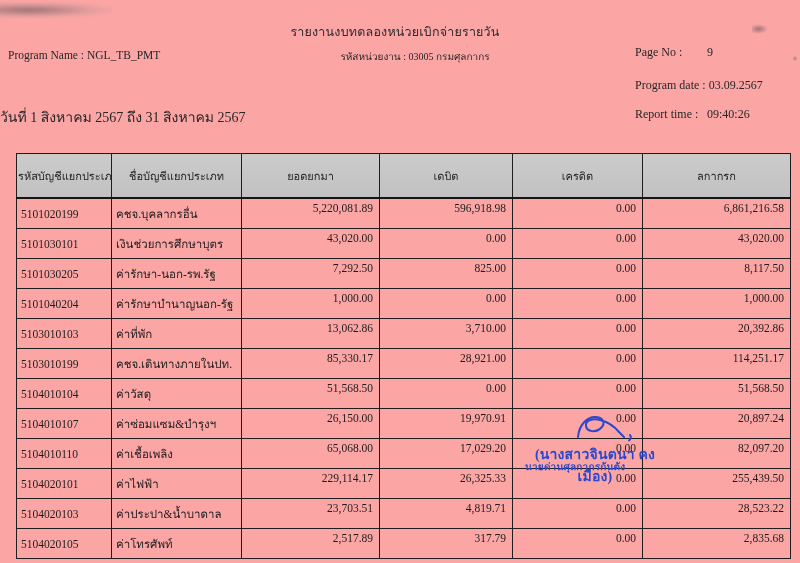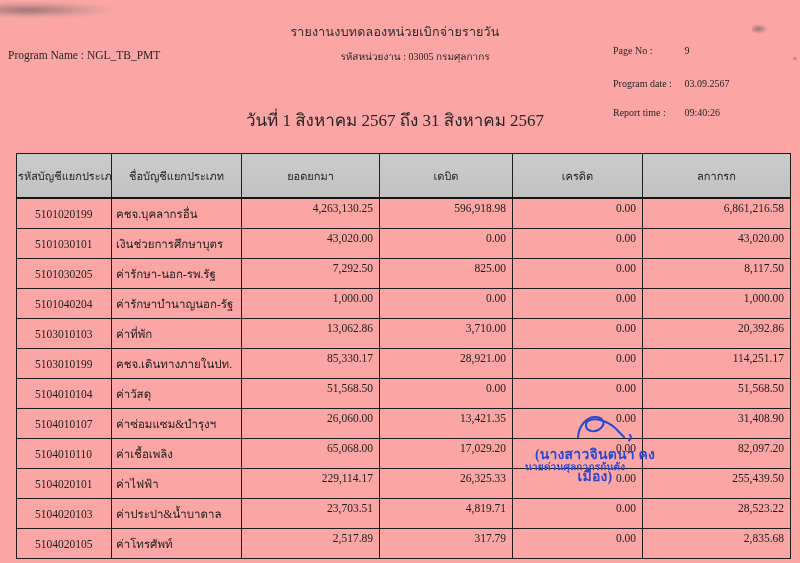--- a/index.html
+++ b/index.html
@@ -29,38 +29,38 @@
   }
   
   .report-title{
     position:absolute;top:22px;left:0;width:790px;text-align:center;
     font-size:12.5px;letter-spacing:.2px;color:#2c2c2c;
   }
   .left-line1{position:absolute;left:8px;top:49px;font-size:11.5px;}
   .left-line2{position:absolute;left:8px;top:81px;font-size:11.5px;}
   .center-line2{position:absolute;top:49px;left:0;width:790px;text-align:center;font-size:10px;margin-left:20px;}
   .center-line3{position:absolute;top:78px;left:0;width:790px;text-align:center;font-size:11.5px;}
-  .center-line4{position:absolute;top:106px;left:0;width:790px;text-align:center;font-size:17px;}
-  .meta-row{position:absolute;left:613px;font-size:10px;white-space:nowrap;}
+  .center-line4{position:absolute;top:106px;left:0;width:790px;font-size:14px;}
+  .meta-row{position:absolute;left:635px;font-size:12px;white-space:nowrap;}
   .meta-row .lbl{display:inline-block;min-width:69px;}
   .meta-page{top:45px;}
   .meta-date{top:78px;}
   .meta-time{top:107px;}
   
   .tbl-wrap{position:absolute;left:16px;top:153px;}
   table{border-collapse:collapse;table-layout:fixed;width:774px;}
   th,td{border:1.6px solid #1e1e1e;overflow:hidden;white-space:nowrap;}
   th{
     background:linear-gradient(#cbcbcb,#c1c1c1);
     height:41px;font-weight:normal;font-size:11px;color:#1f1f1f;
     border-bottom:2px solid #151515;
   }
   td{height:26px;font-size:11.5px;padding:0 6px;vertical-align:middle;color:#1d1d1d;}
   td.num{text-align:right;vertical-align:top;padding-top:3px;}
-  td[data-name="cell-code"]{padding-left:18px;}
+  td[data-name="cell-code"]{padding-left:4px;}
   td[data-name="cell-name"]{padding-left:4px;}
   
   .sig-overlay{position:absolute;pointer-events:none;}
   .sig-scribble{position:absolute;left:575px;top:413px;width:66px;height:30px;}
   .stamp-line1{
     position:absolute;left:525px;top:443px;width:140px;text-align:center;
     font-size:14px;font-weight:bold;letter-spacing:.2px;
   }
   .stamp-line2{
     position:absolute;left:525px;top:459px;width:130px;text-align:left;
@@ -104,21 +104,21 @@
           <th data-name="col-header-opening-balance">ยอดยกมา</th>
           <th data-name="col-header-debit">เดบิต</th>
           <th data-name="col-header-credit">เครดิต</th>
           <th data-name="col-header-closing-balance">ลกากรก</th>
         </tr>
       </thead>
       <tbody data-name="table-body">
           <tr data-name="table-row">
             <td data-name="cell-code">5101020199</td>
             <td data-name="cell-name">คชจ.บุคลากรอื่น</td>
-            <td data-name="cell-opening" class="num">4,263,130.25</td>
+            <td data-name="cell-opening" class="num">5,220,081.89</td>
             <td data-name="cell-debit" class="num">596,918.98</td>
             <td data-name="cell-credit" class="num">0.00</td>
             <td data-name="cell-closing" class="num">6,861,216.58</td>
           </tr>
           <tr data-name="table-row">
             <td data-name="cell-code">5101030101</td>
             <td data-name="cell-name">เงินช่วยการศึกษาบุตร</td>
             <td data-name="cell-opening" class="num">43,020.00</td>
             <td data-name="cell-debit" class="num">0.00</td>
             <td data-name="cell-credit" class="num">0.00</td>
@@ -160,24 +160,24 @@
             <td data-name="cell-code">5104010104</td>
             <td data-name="cell-name">ค่าวัสดุ</td>
             <td data-name="cell-opening" class="num">51,568.50</td>
             <td data-name="cell-debit" class="num">0.00</td>
             <td data-name="cell-credit" class="num">0.00</td>
             <td data-name="cell-closing" class="num">51,568.50</td>
           </tr>
           <tr data-name="table-row">
             <td data-name="cell-code">5104010107</td>
             <td data-name="cell-name">ค่าซ่อมแซม&amp;บำรุงฯ</td>
-            <td data-name="cell-opening" class="num">26,060.00</td>
-            <td data-name="cell-debit" class="num">13,421.35</td>
-            <td data-name="cell-credit" class="num">0.00</td>
-            <td data-name="cell-closing" class="num">31,408.90</td>
+            <td data-name="cell-opening" class="num">26,150.00</td>
+            <td data-name="cell-debit" class="num">19,970.91</td>
+            <td data-name="cell-credit" class="num">0.00</td>
+            <td data-name="cell-closing" class="num">20,897.24</td>
           </tr>
           <tr data-name="table-row">
             <td data-name="cell-code">5104010110</td>
             <td data-name="cell-name">ค่าเชื้อเพลิง</td>
             <td data-name="cell-opening" class="num">65,068.00</td>
             <td data-name="cell-debit" class="num">17,029.20</td>
             <td data-name="cell-credit" class="num">0.00</td>
             <td data-name="cell-closing" class="num">82,097.20</td>
           </tr>
           <tr data-name="table-row">

